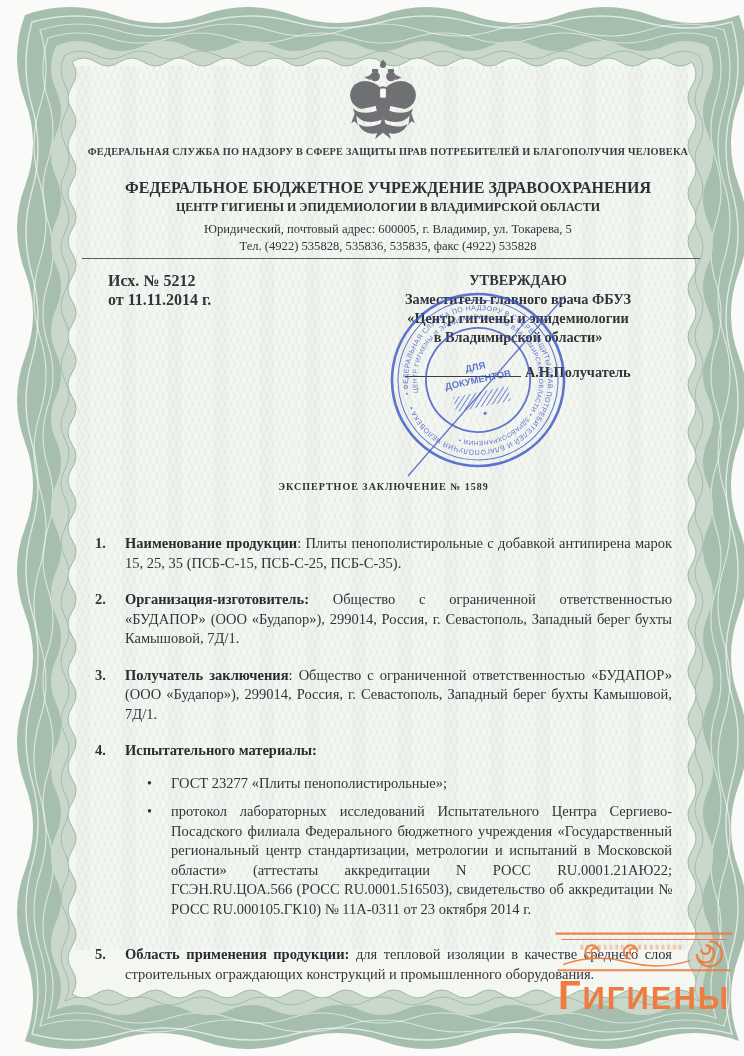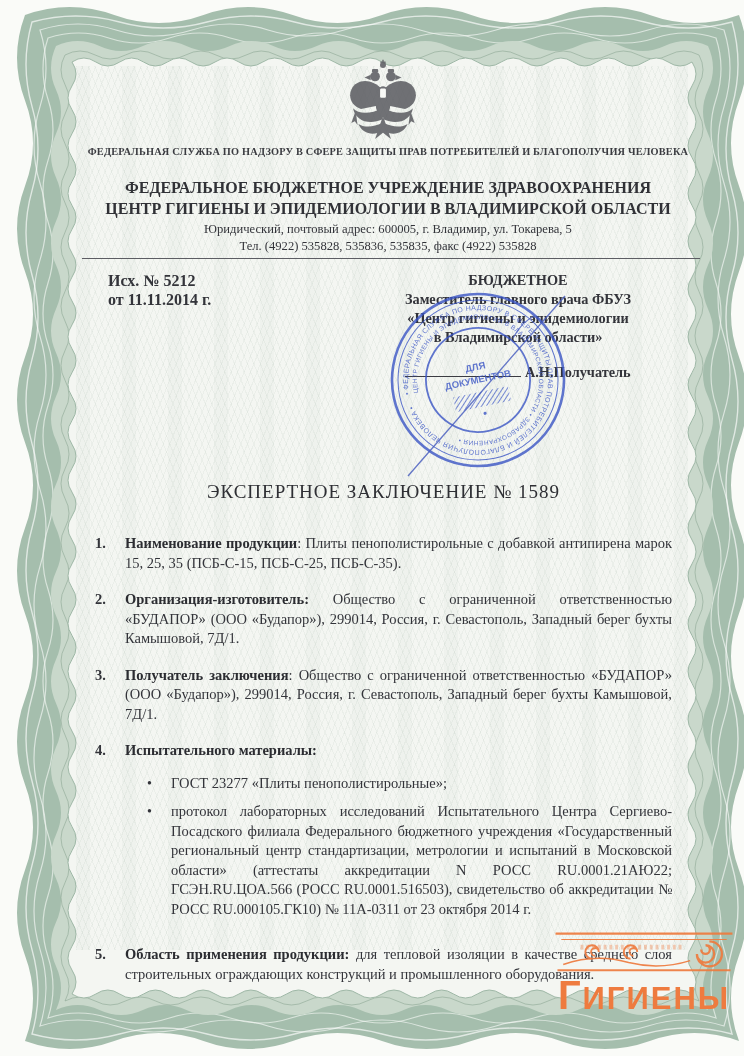--- a/index.html
+++ b/index.html
@@ -11,34 +11,34 @@
       repeating-linear-gradient(112deg, rgba(150,172,156,.10) 0 1px, transparent 1px 6px),
       repeating-linear-gradient(68deg, rgba(150,172,156,.10) 0 1px, transparent 1px 6px),
       repeating-linear-gradient(90deg, rgba(140,165,150,.05) 0 14px, transparent 14px 46px);}
   .content{position:absolute;inset:0;z-index:2;color:#33343a;}
   .abs{position:absolute;}
   .center{text-align:center;}
 
   .coat-of-arms{left:333px;top:58px;width:80px;height:88px;}
   .agency-line{left:60px;right:48px;top:146px;font-weight:bold;font-size:10.3px;letter-spacing:.2px;color:#3a3b40;}
   .org-line1{left:70px;right:58px;top:179px;font-weight:bold;font-size:16px;color:#303136;}
-  .org-line2{left:70px;right:58px;top:200px;font-weight:bold;font-size:16px;color:#303136;}
+  .org-line2{left:70px;right:58px;top:200px;font-weight:bold;font-size:12px;color:#303136;}
   .address-line{left:70px;right:58px;top:222px;font-size:12.6px;}
   .phone-line{left:70px;right:58px;top:239px;font-size:12.6px;}
   .header-rule{left:72px;top:258px;width:618px;height:0;border-top:1.4px solid #5c5d63;}
 
   .outgoing{left:98px;top:271px;font-weight:bold;font-size:16px;line-height:19px;}
   .approval{left:350px;width:316px;top:271px;font-weight:bold;font-size:14.3px;line-height:19px;text-align:center;}
   .sig-row{margin-top:16px;white-space:nowrap;}
   .sig-line{display:inline-block;width:116px;border-bottom:1.2px solid #3b3c42;vertical-align:baseline;}
 
   .stamp-wrap{left:378px;top:290px;width:180px;height:180px;}
   .sig-stroke{left:365px;top:286px;width:215px;height:200px;}
 
-  .doc-title{left:85px;right:82px;top:481px;font-weight:normal;font-size:19px;letter-spacing:1px;color:#2e2f34;}
+  .doc-title{left:85px;right:82px;top:481px;font-weight:bold;font-size:10px;letter-spacing:1px;color:#2e2f34;}
 
   .items{left:85px;right:82px;top:534px;font-size:14.5px;line-height:19.5px;text-align:justify;}
   .item{display:grid;grid-template-columns:30px 1fr;margin-bottom:17px;}
   .item .num{font-weight:bold;}
   .item b{color:#2b2c31;}
   .bullets{margin:13px 0 0 22px;}
   .bullet{display:grid;grid-template-columns:24px 1fr;margin-bottom:9px;}
   .bullet .dot{font-size:14px;}
 
   .logo{right:4px;bottom:2px;width:212px;text-align:center;z-index:3;color:#ee7b3f;}
@@ -92,21 +92,21 @@
     <div class="abs address-line center">Юридический, почтовый адрес: 600005, г. Владимир, ул. Токарева, 5</div>
     <div class="abs phone-line center">Тел. (4922) 535828, 535836, 535835, факс (4922) 535828</div>
     <div class="abs header-rule"></div>
 
     <div class="abs outgoing">
       <div>Исх. № 5212</div>
       <div>от 11.11.2014 г.</div>
     </div>
 
     <div class="abs approval">
-      <div>БЮДЖЕТНОЕ</div>
+      <div>УТВЕРЖДАЮ</div>
       <div>Заместитель главного врача ФБУЗ</div>
       <div>«Центр гигиены и эпидемиологии</div>
       <div>в Владимирской области»</div>
       <div class="sig-row">
         <span class="sig-line"></span>
         <span>А.Н.Получатель</span>
       </div>
     </div>
 
     <svg class="abs stamp-wrap" viewBox="0 0 180 180">

